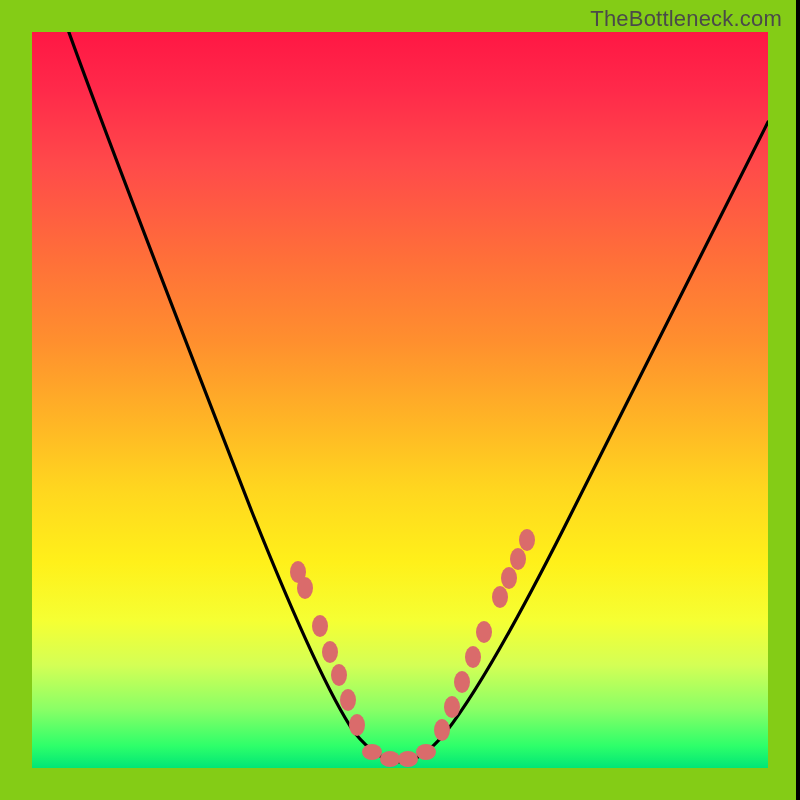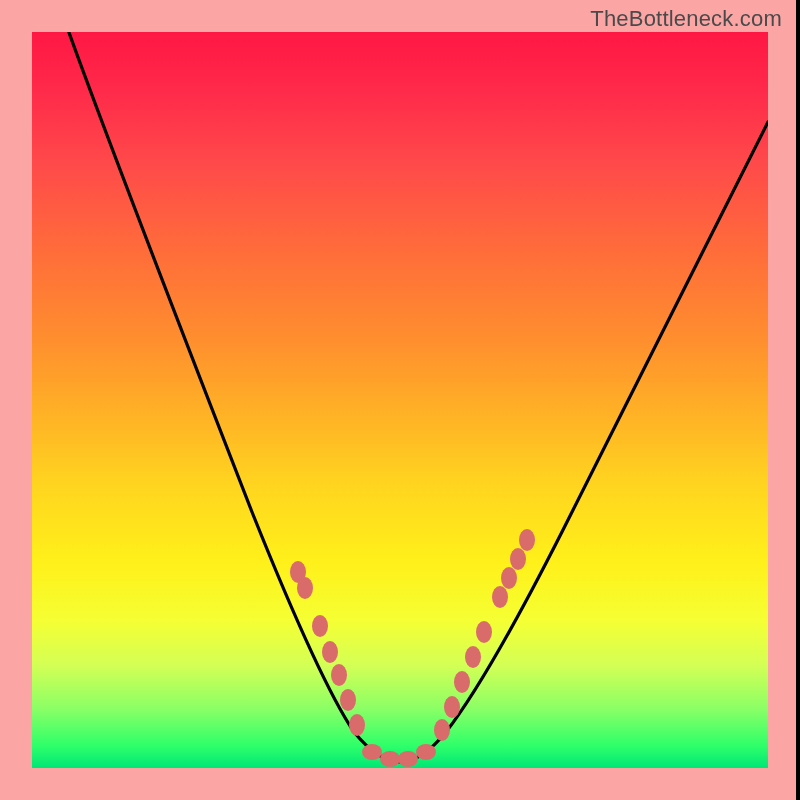--- a/index.html
+++ b/index.html
@@ -10,21 +10,21 @@
     background: #000;
     overflow: hidden;
     font-family: Arial, Helvetica, sans-serif;
   }
   .frame {
     position: absolute;
     left: 0;
     top: 0;
     width: 796px;
     height: 800px;
-    background: #fca5a5;
+    background: #84cc16;
   }
   .plot-area {
     position: absolute;
     left: 32px;
     top: 32px;
     width: 736px;
     height: 736px;
     
     background: linear-gradient(to bottom,
       #ff1744 0%,

